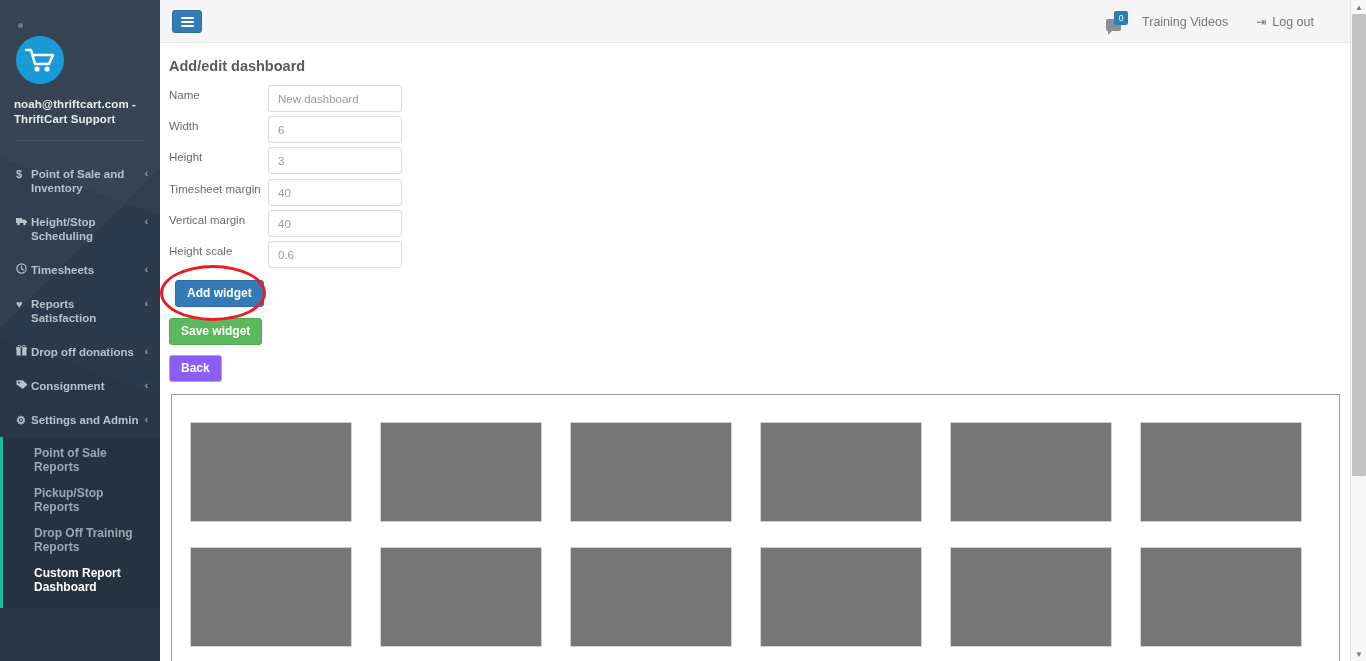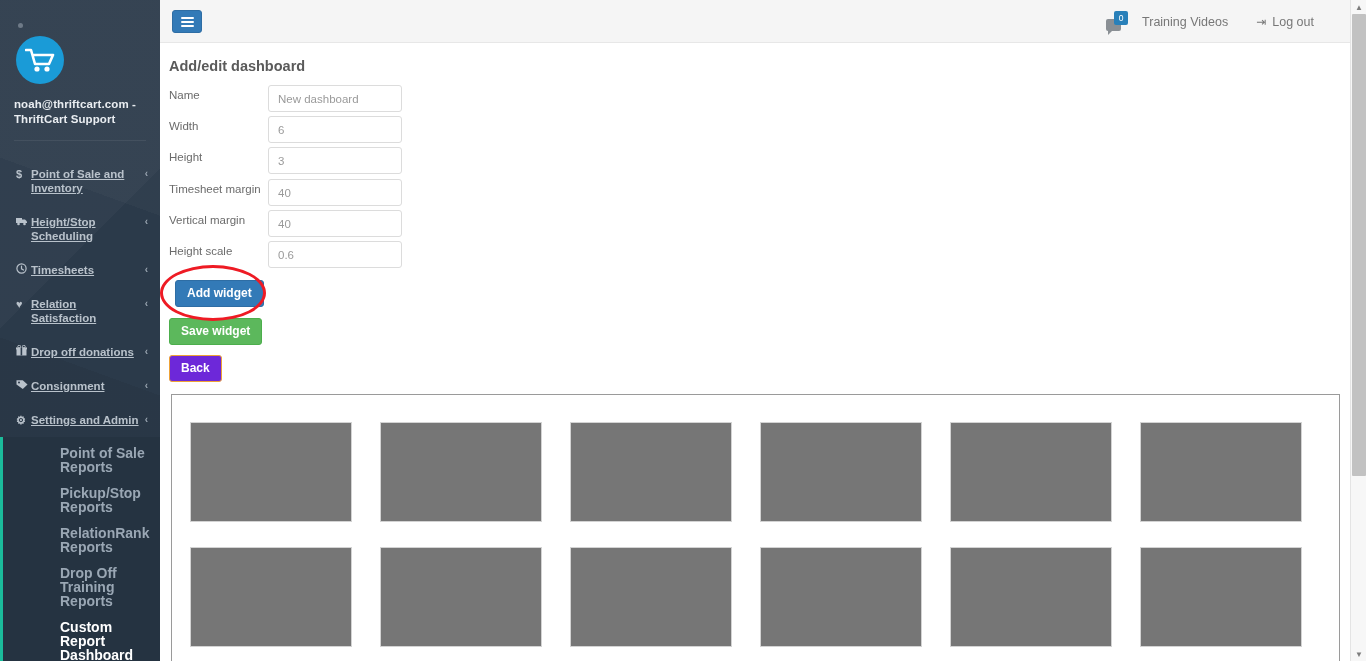--- a/index.html
+++ b/index.html
@@ -49,36 +49,36 @@
     position: relative;
     display: flex; align-items: flex-start;
     padding: 10px 12px 10px 16px;
     color: #b9c2cb; font-size: 11.5px; font-weight: bold;
     line-height: 14px; cursor: pointer; min-height: 33px;
   }
   .nav-item .ni-icon {
     width: 15px; flex: 0 0 15px; font-size: 11px;
     color: #b9c2cb; line-height: 14px;
   }
-  .nav-item .ni-label { flex: 1; padding-right: 4px; text-decoration: underline; }
+  .nav-item .ni-label { flex: 1; padding-right: 4px; }
   .nav-item .ni-caret { font-size: 10px; color: #9aa5b1; line-height: 14px; margin-left: 2px; }
   .nav-item.active { background: #253341; color: #ffffff; }
   .nav-item.active .ni-icon, .nav-item.active .ni-caret { color: #ffffff; }
   .nav-item.active::before {
     content: ""; position: absolute; left: 0; top: 0; bottom: 0;
     width: 3px; background: #1bbc9b;
   }
   .subnav { background: #253341; position: relative; padding: 3px 0 8px 0; }
   .subnav::before {
     content: ""; position: absolute; left: 0; top: 0; bottom: 0;
     width: 3px; background: #1bbc9b;
   }
   .sub-item {
-    padding: 6px 12px 6px 60px;
-    color: #9aa7b4; font-size: 14px; font-weight: bold;
+    padding: 6px 12px 6px 34px;
+    color: #9aa7b4; font-size: 12px; font-weight: bold;
     line-height: 14px; cursor: pointer;
   }
   .sub-item.selected { color: #ffffff; }
 
   
   #header {
     position: absolute; left: 160px; top: 0;
     width: 1206px; height: 43px;
     background: #f5f5f5;
     border-bottom: 1px solid #e7e7e7;
@@ -145,21 +145,21 @@
   .form-input::placeholder { color: #9a9a9a; }
 
   .btn {
     position: absolute; border: 1px solid transparent; border-radius: 3px;
     color: #fff; font-size: 12px; font-weight: bold;
     cursor: pointer; padding: 0 11px; height: 27px; line-height: 25px;
     font-family: "Liberation Sans", sans-serif;
   }
   .btn-primary { background: #337ab7; border-color: #2e6da4; }
   .btn-success { background: #5cb85c; border-color: #4cae4c; }
-  .btn-warning { background: #6d28d9; border-color: #eea236; }
+  .btn-warning { background: #8b5cf6; border-color: #eea236; }
 
   #annot-ellipse {
     position: absolute; left: 0px; top: 222px;
     width: 106px; height: 56px;
     border: 3px solid #ee1b24; border-radius: 50%;
     pointer-events: none;
   }
 
   #widget-canvas {
     position: absolute; left: 11px; top: 351px;
@@ -236,21 +236,21 @@
         <svg width="11" height="11" viewBox="0 0 11 11">
             <circle cx="5.5" cy="5.5" r="4.6" fill="none" stroke="#b9c2cb" stroke-width="1.2"></circle>
             <path d="M5.5 3v2.8l2 1.2" fill="none" stroke="#b9c2cb" stroke-width="1.2" stroke-linecap="round"></path>
           </svg>
       </span>
       <span class="ni-label">Timesheets</span>
       <span class="ni-caret">‹</span>
     </div>
     <div class="nav-item">
       <span class="ni-icon">♥</span>
-      <span class="ni-label">Relation Satisfaction</span>
+      <span class="ni-label">Reports Satisfaction</span>
       <span class="ni-caret">‹</span>
     </div>
     <div class="nav-item">
       <span class="ni-icon">
         <svg width="11" height="11" viewBox="0 0 11 11">
             <rect x="0.5" y="4" width="10" height="6.5" fill="#b9c2cb"></rect>
             <rect x="0" y="2.4" width="11" height="2" fill="#b9c2cb"></rect>
             <rect x="4.6" y="2.4" width="1.6" height="8" fill="#2b3a4a"></rect>
             <circle cx="3.2" cy="1.6" r="1.4" fill="none" stroke="#b9c2cb" stroke-width="1"></circle>
             <circle cx="7.8" cy="1.6" r="1.4" fill="none" stroke="#b9c2cb" stroke-width="1"></circle>
@@ -272,21 +272,20 @@
     <div class="nav-item">
       <span class="ni-icon">⚙</span>
       <span class="ni-label">Settings and Admin</span>
       <span class="ni-caret">‹</span>
     </div>
 
 
     <div class="subnav">
       <div class="sub-item">Point of Sale Reports</div>
       <div class="sub-item">Pickup/Stop Reports</div>
-      <div class="sub-item">RelationRank Reports</div>
       <div class="sub-item">Drop Off Training Reports</div>
       <div class="sub-item selected">Custom Report Dashboard</div>
     </div>
 
   </nav>
 
   <header id="header">
     <div id="menu-toggle">
       <div class="bars">
           <span></span>

